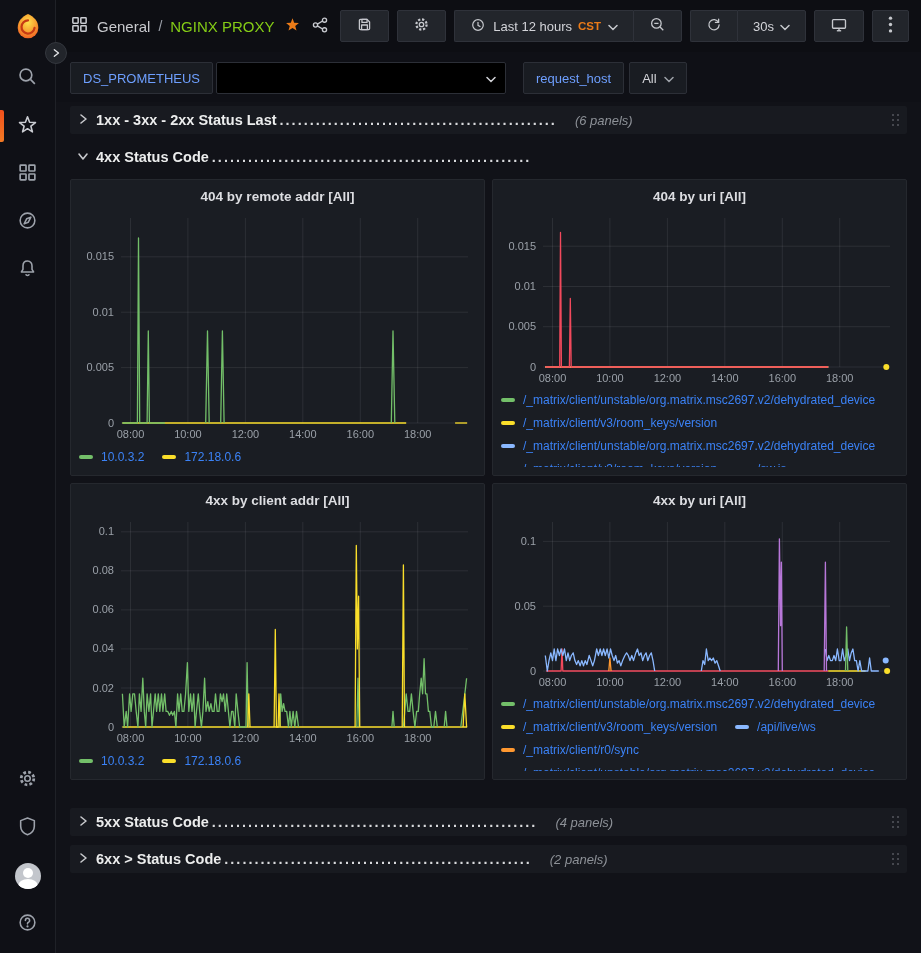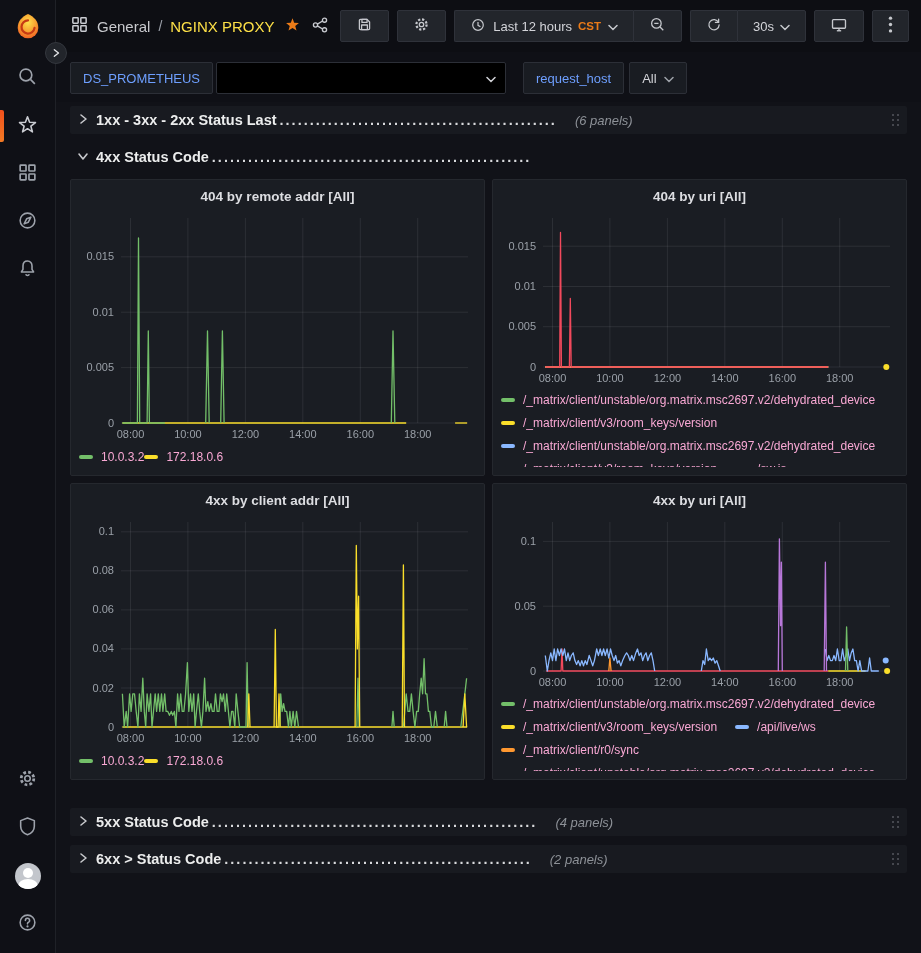--- a/index.html
+++ b/index.html
@@ -34,21 +34,21 @@
   }
   
   .main { margin-left:56px; height:100%; display:flex; flex-direction:column; }
   .topbar {
     height:52px; background:#0d0e13; display:flex; align-items:center;
     padding:0 12px 0 14px; flex:none;
   }
   .crumb { display:flex; align-items:center; gap:8px; }
   .crumb-section { font-size:15px; color:#c8c9cd; cursor:pointer; }
   .crumb-sep { color:#9da2ab; font-size:14px; }
-  .crumb-title { font-size:15px; color:#fde047; cursor:pointer; }
+  .crumb-title { font-size:15px; color:#84cc16; cursor:pointer; }
   .crumb .iconbtn { margin-left:2px; }
   .tb-right { margin-left:auto; display:flex; align-items:center; gap:8px; }
   .tb-btn {
     height:32px; min-width:32px; background:#22252b; border:1px solid #2f323a; border-radius:2px;
     display:flex; align-items:center; justify-content:center; padding:0 15px; cursor:pointer; color:#d3d4d9;
   }
   .tb-group { display:flex; align-items:stretch; }
   .tb-group .tb-btn:first-child { border-radius:2px 0 0 2px; border-right:none; }
   .tb-group .tb-btn:last-child  { border-radius:0 2px 2px 0; }
   .time-text { font-size:13px; margin:0 6px 0 7px; white-space:nowrap; }
@@ -87,25 +87,25 @@
     height:297px; background:#1a1d23; border:1px solid #25282e; border-radius:2px;
     display:flex; flex-direction:column; padding:4px 8px 8px; overflow:hidden;
   }
   .panel-title {
     height:24px; flex:none; display:flex; align-items:center; justify-content:center;
     font-size:13.5px; font-weight:600; color:#dcdde1; cursor:pointer;
   }
   .chart { flex:1; min-height:0; }
   svg text.tick { font-family:"Liberation Sans",sans-serif; font-size:11px; fill:#9aa0a8; }
   .legend { flex:none; padding-top:4px; }
-  .legend.row { display:flex; height:24px; overflow:hidden; align-items:center; }
+  .legend.row { display:flex; gap:18px; height:24px; overflow:hidden; align-items:center; }
   .legend.wrap { display:flex; flex-wrap:wrap; column-gap:18px; row-gap:6px; height:80px; overflow:hidden; align-content:flex-start; }
   .legend-item { display:flex; align-items:center; white-space:nowrap; max-width:100%; overflow:hidden; height:17px; cursor:pointer; }
   .swatch { flex:none; width:14px; height:4px; border-radius:2px; margin-right:8px; }
-  .legend-label { font-size:12px; color:#f9a8d4; }
+  .legend-label { font-size:12px; color:#3b82f6; }
   .mt9 { margin-top:9px; } .mt10 { margin-top:28px; }
 </style>
 </head>
 <body>
 
 <nav class="sidebar">
   <div class="logo-wrap">
     <svg width="30" height="30" viewBox="0 0 32 32">
       <defs>
         <radialGradient id="glog" cx="50%" cy="35%" r="75%">

